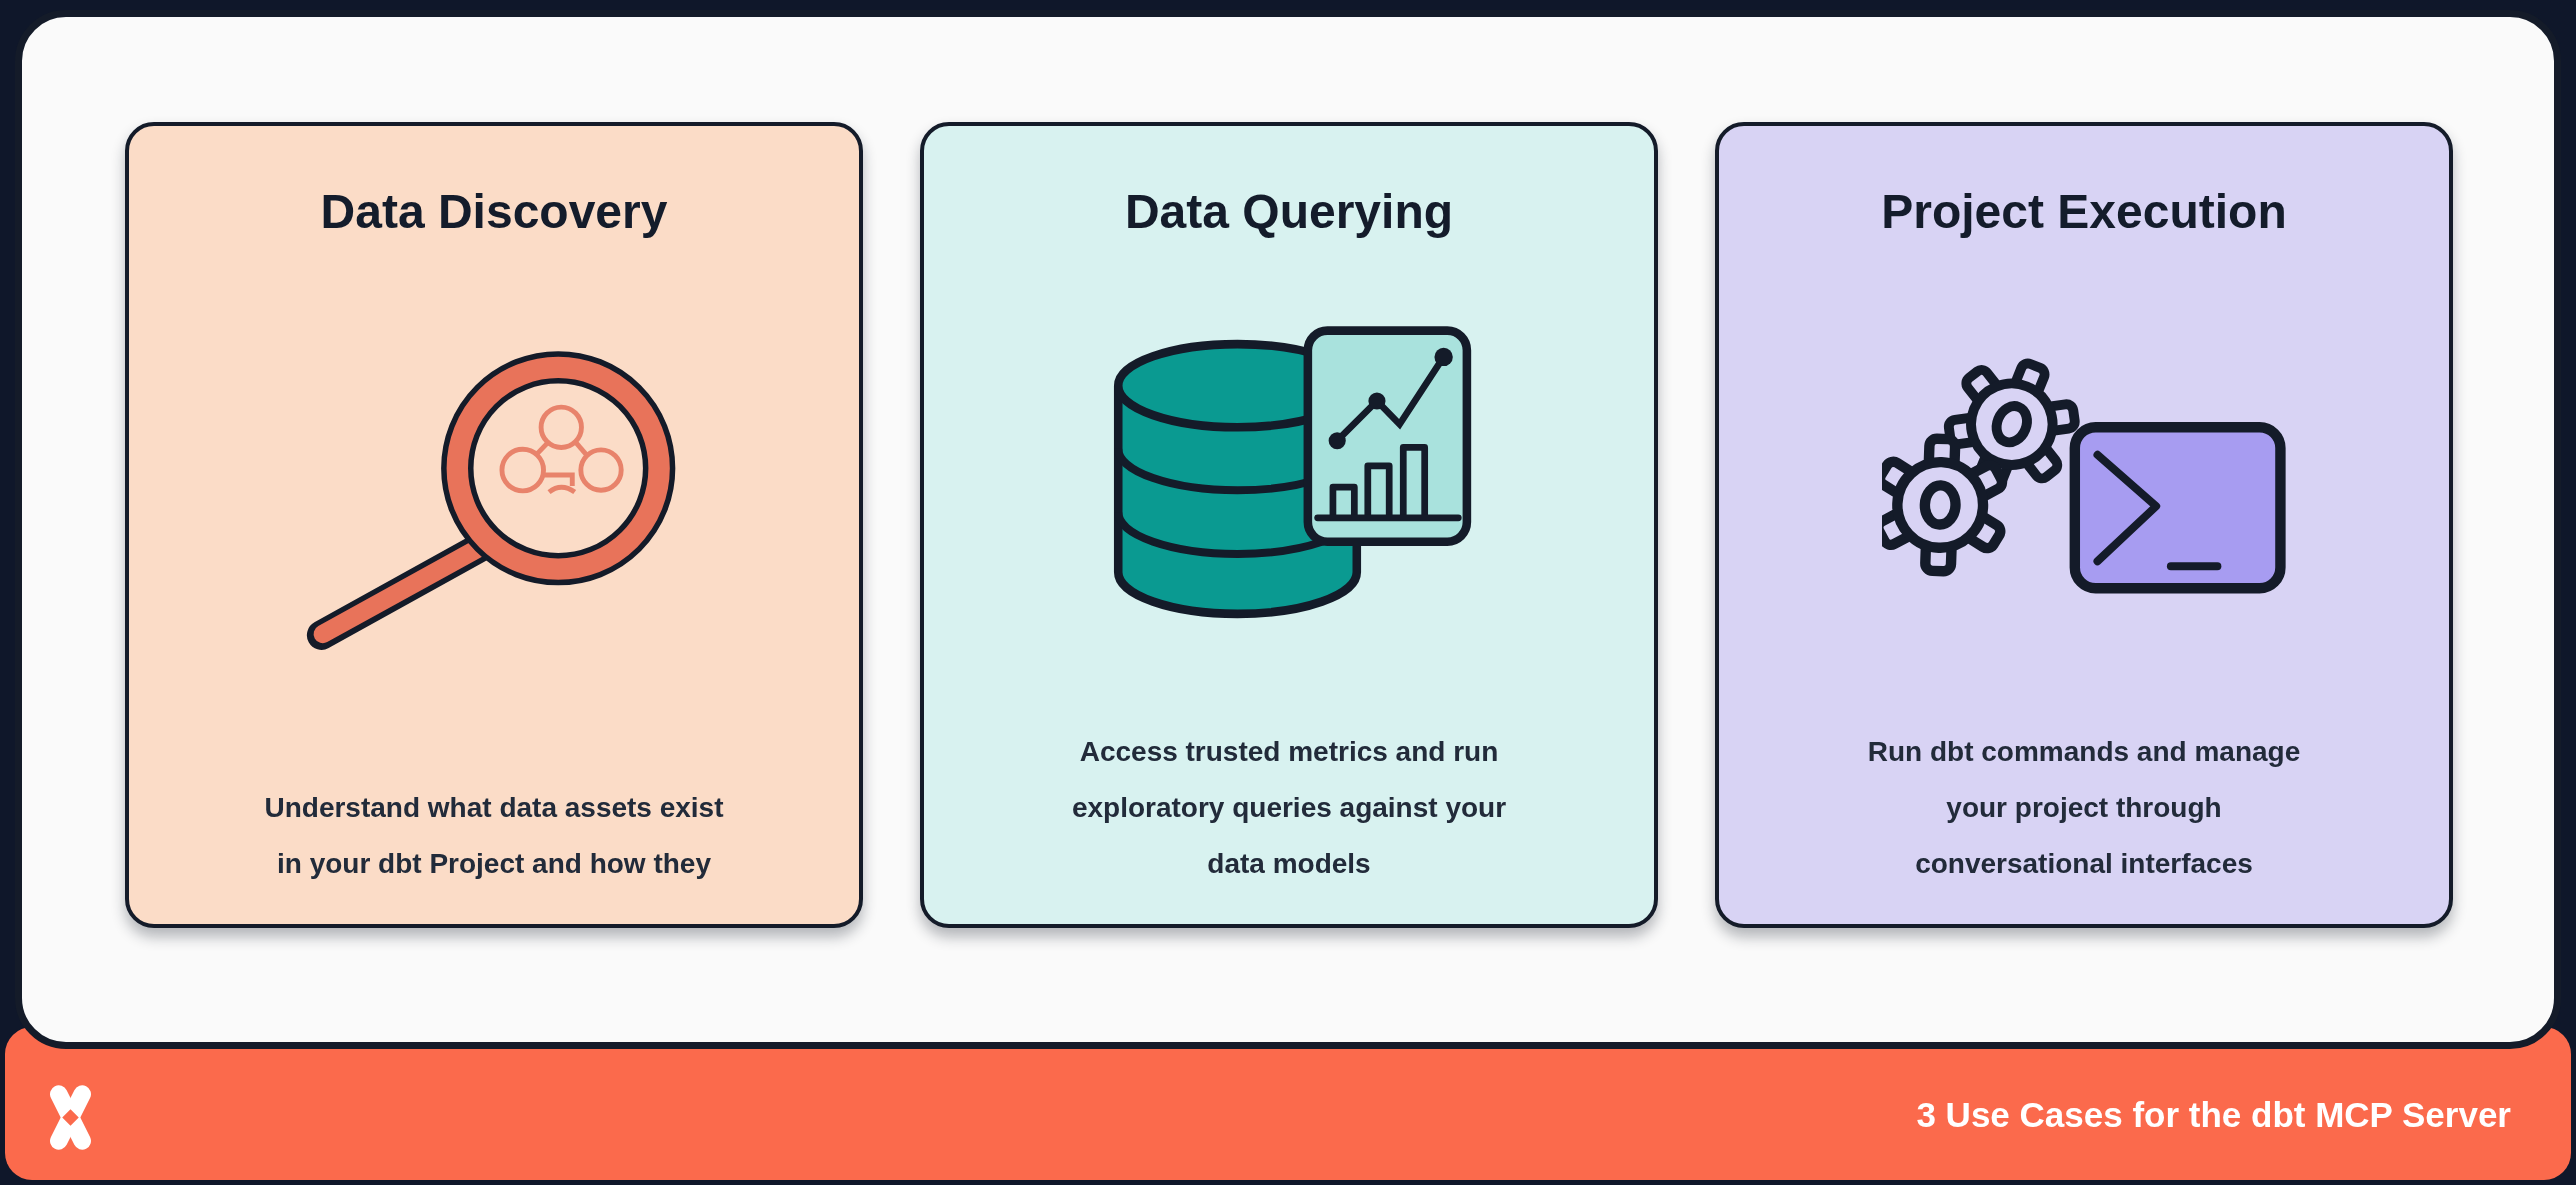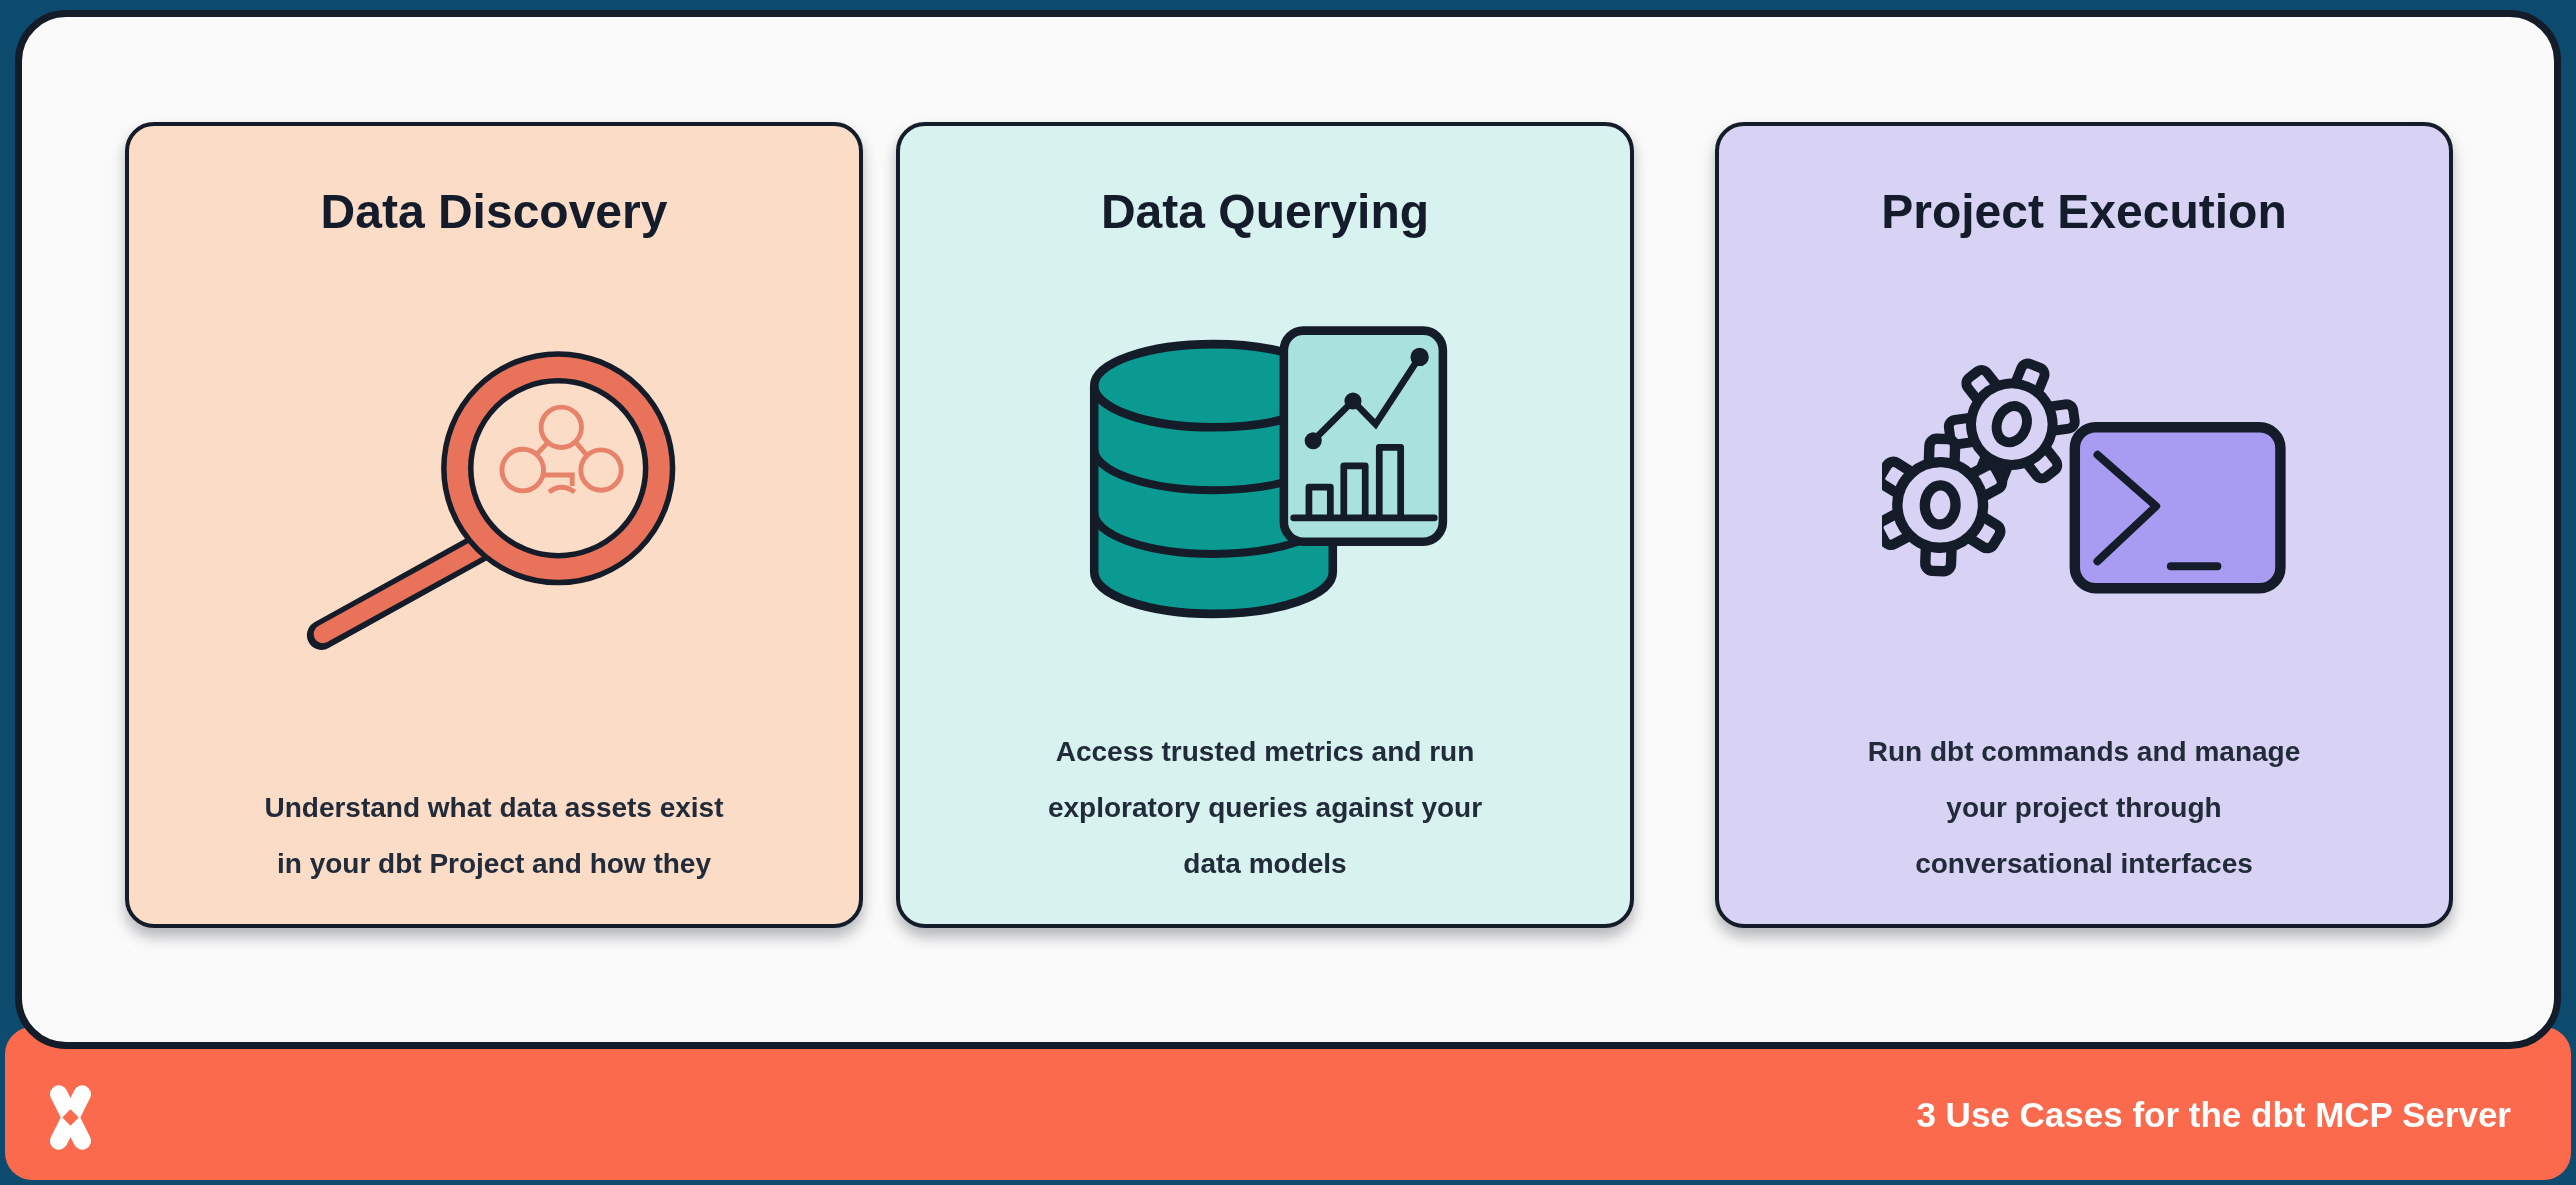--- a/index.html
+++ b/index.html
@@ -1,35 +1,35 @@
 <!DOCTYPE html>
 <html style="font-size:9.8px"><head>
 <meta charset="utf-8">
 <style>
   html, body { margin:0; padding:0; background:#000; }
   .page {
-    position:relative; width:2576px; height:1185px; background:#0c4a6e;
+    position:relative; width:2576px; height:1185px; background:#0f172a;
     font-family:"Liberation Sans", sans-serif; overflow:hidden;
   }
   .footer-bar {
     position:absolute; left:4.9px; right:4.9px; top:1027px; bottom:4.9px;
     background:#FB6A4C; border-radius:27px; z-index:1;
   }
   .panel {
     position:absolute; left:14.7px; top:9.8px; right:14.7px; bottom:136px;
     background:#FAFAFA; border:7.3px solid #141B29; border-radius:51px; z-index:2;
   }
   .card {
     position:absolute; top:122px; width:738px; height:806px; box-sizing:border-box;
     border:4.9px solid #141B29; border-radius:29px; z-index:3;
     box-shadow:0 8.6px 13.5px rgba(20,27,41,0.30);
     display:flex; flex-direction:column; align-items:center;
   }
   .card-discovery { left:125px;  background:#FBDCC7; }
-  .card-querying  { left:896px; background:#D8F2F0; }
+  .card-querying  { left:920px; background:#D8F2F0; }
   .card-execution { left:1715px; background:#D8D3F4;gap:22px; }
   .card-title {
     margin-top:62px; font-size:48px; font-weight:700; color:#141C2B;
     letter-spacing:0px; line-height:1;
   }
   .icon-area {
     flex:1; width:100%; display:flex; align-items:center; justify-content:center;
   }
   .card-body {
     margin-bottom:32px; text-align:center; color:#222B3A;

